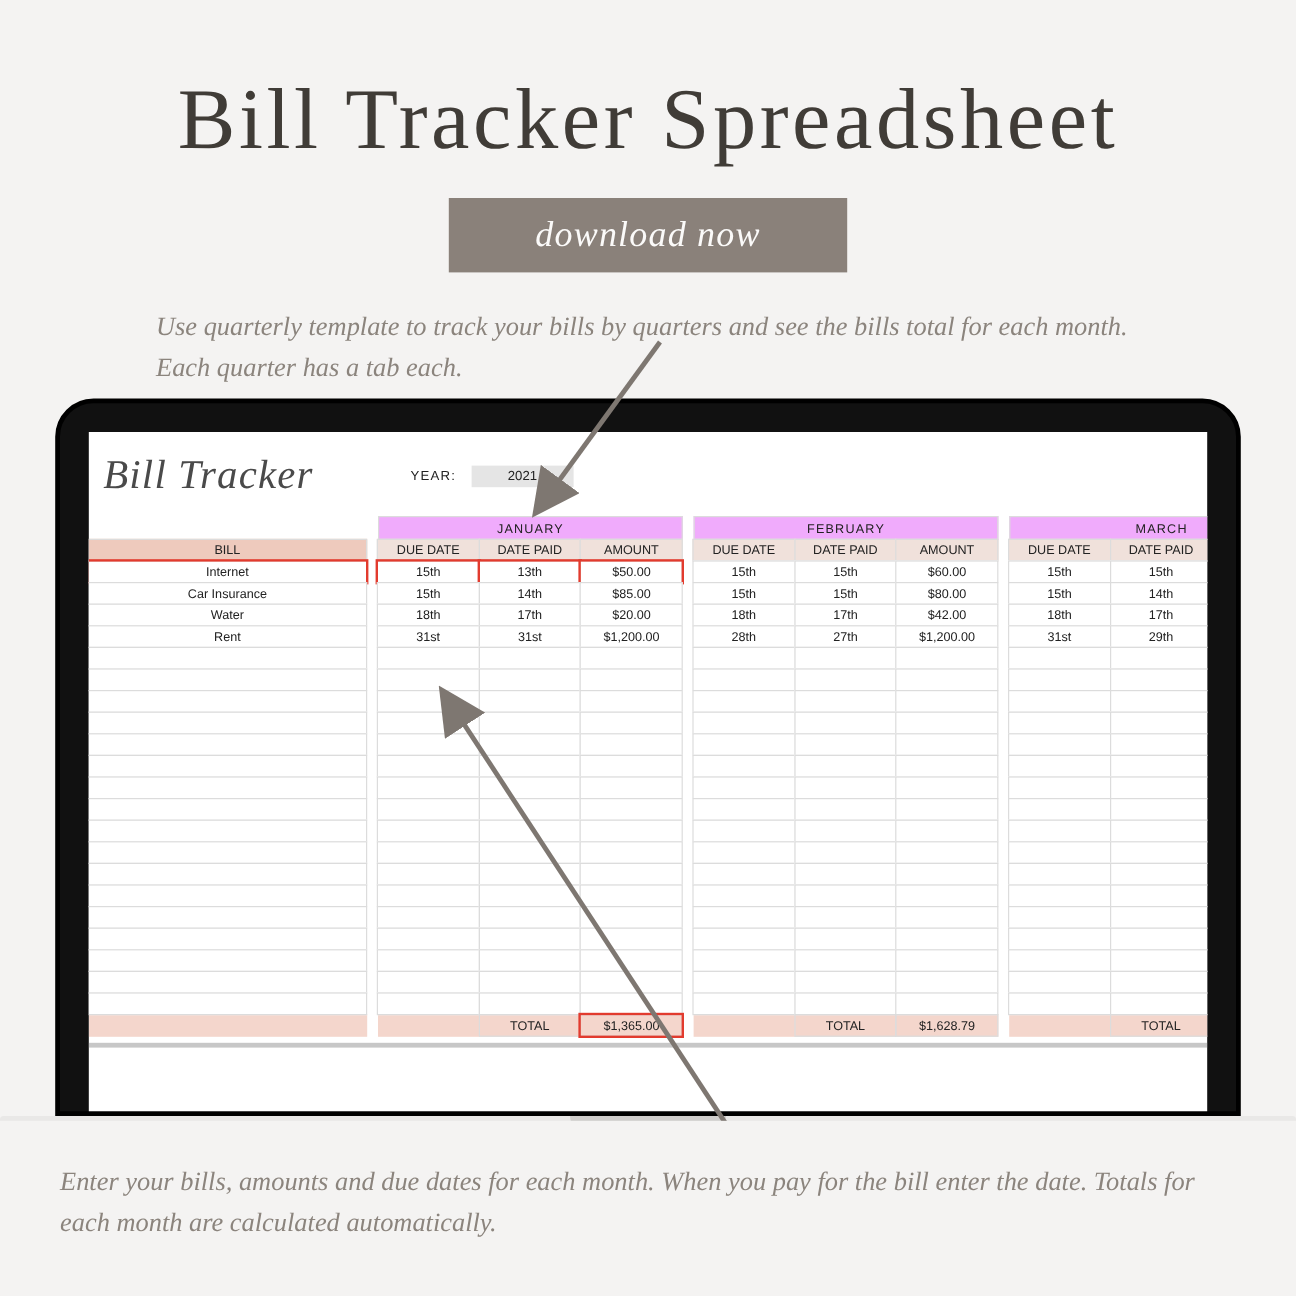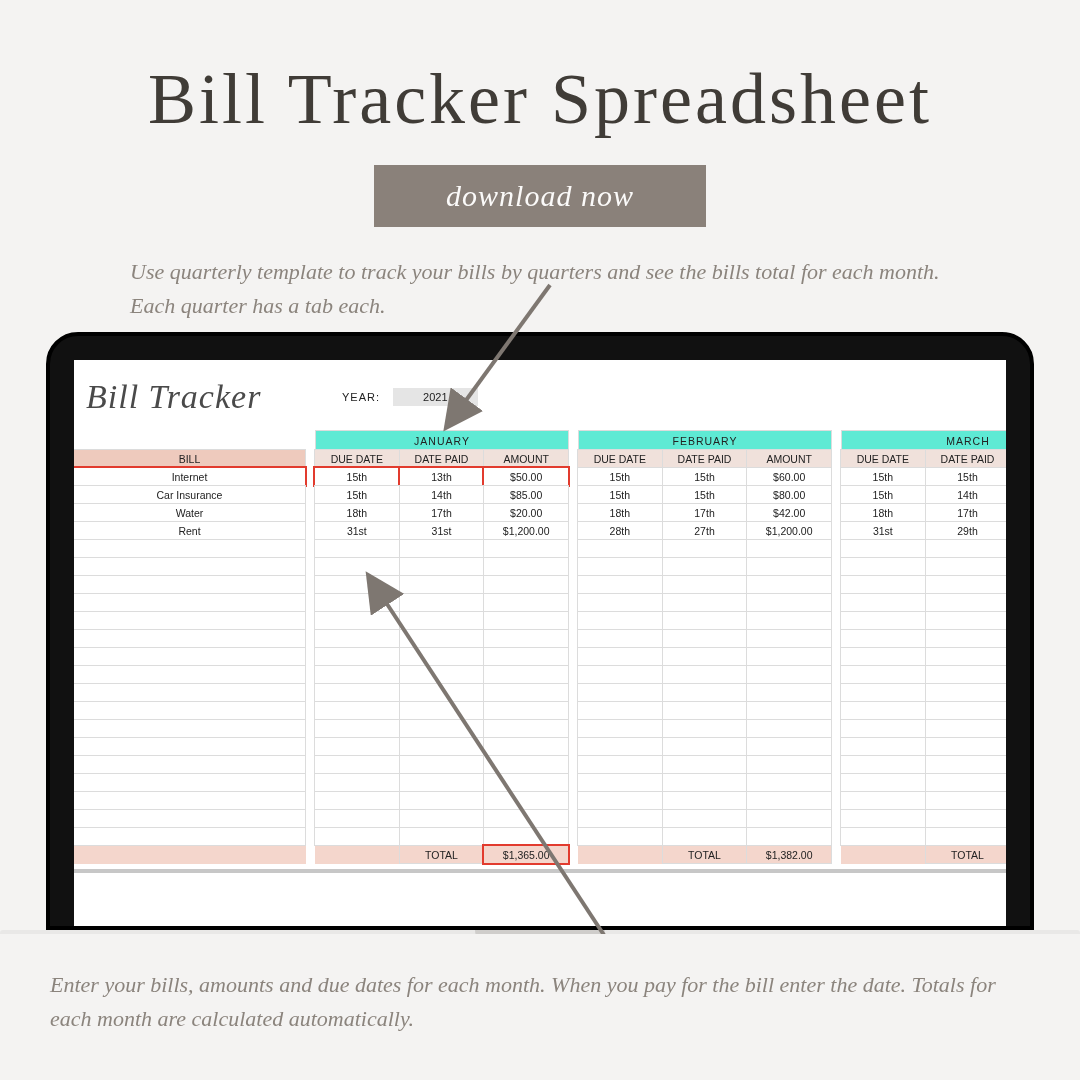--- a/index.html
+++ b/index.html
@@ -132,21 +132,21 @@
     flex-shrink:0;
   }
   .month-block{
     width:254px;
     flex-shrink:0;
     margin-left:-1px;
   }
   .spacer-col{width:10px;flex-shrink:0}
 
   .mh{ 
-    background:#5eead4;
+    background:#f0abfc;
     text-align:center;
     font-size:10.5px;
     letter-spacing:1px;
     height:20px;line-height:20px;
     border:1px solid #dcdcdc;
   }
   .subh{
     display:flex;
     background:#f0e1db;
   }
@@ -525,21 +525,21 @@
       <div>.</div>
               </div>
               <div class="row blank">
       <div>.</div>
       <div>.</div>
       <div>.</div>
               </div>
               <div class="total-bar">
       <div style="background:transparent;border-color:transparent"></div>
       <div>TOTAL</div>
-      <div class="">$1,382.00</div>
+      <div class="">$1,628.79</div>
               </div>
             </div>
             <div class="spacer-col"></div>
             <div class="month-block">
               <div class="mh">MARCH</div>
     <div class="subh">
       <div>DUE DATE</div>
       <div>DATE PAID</div>
       <div>AMO</div>
     </div>

